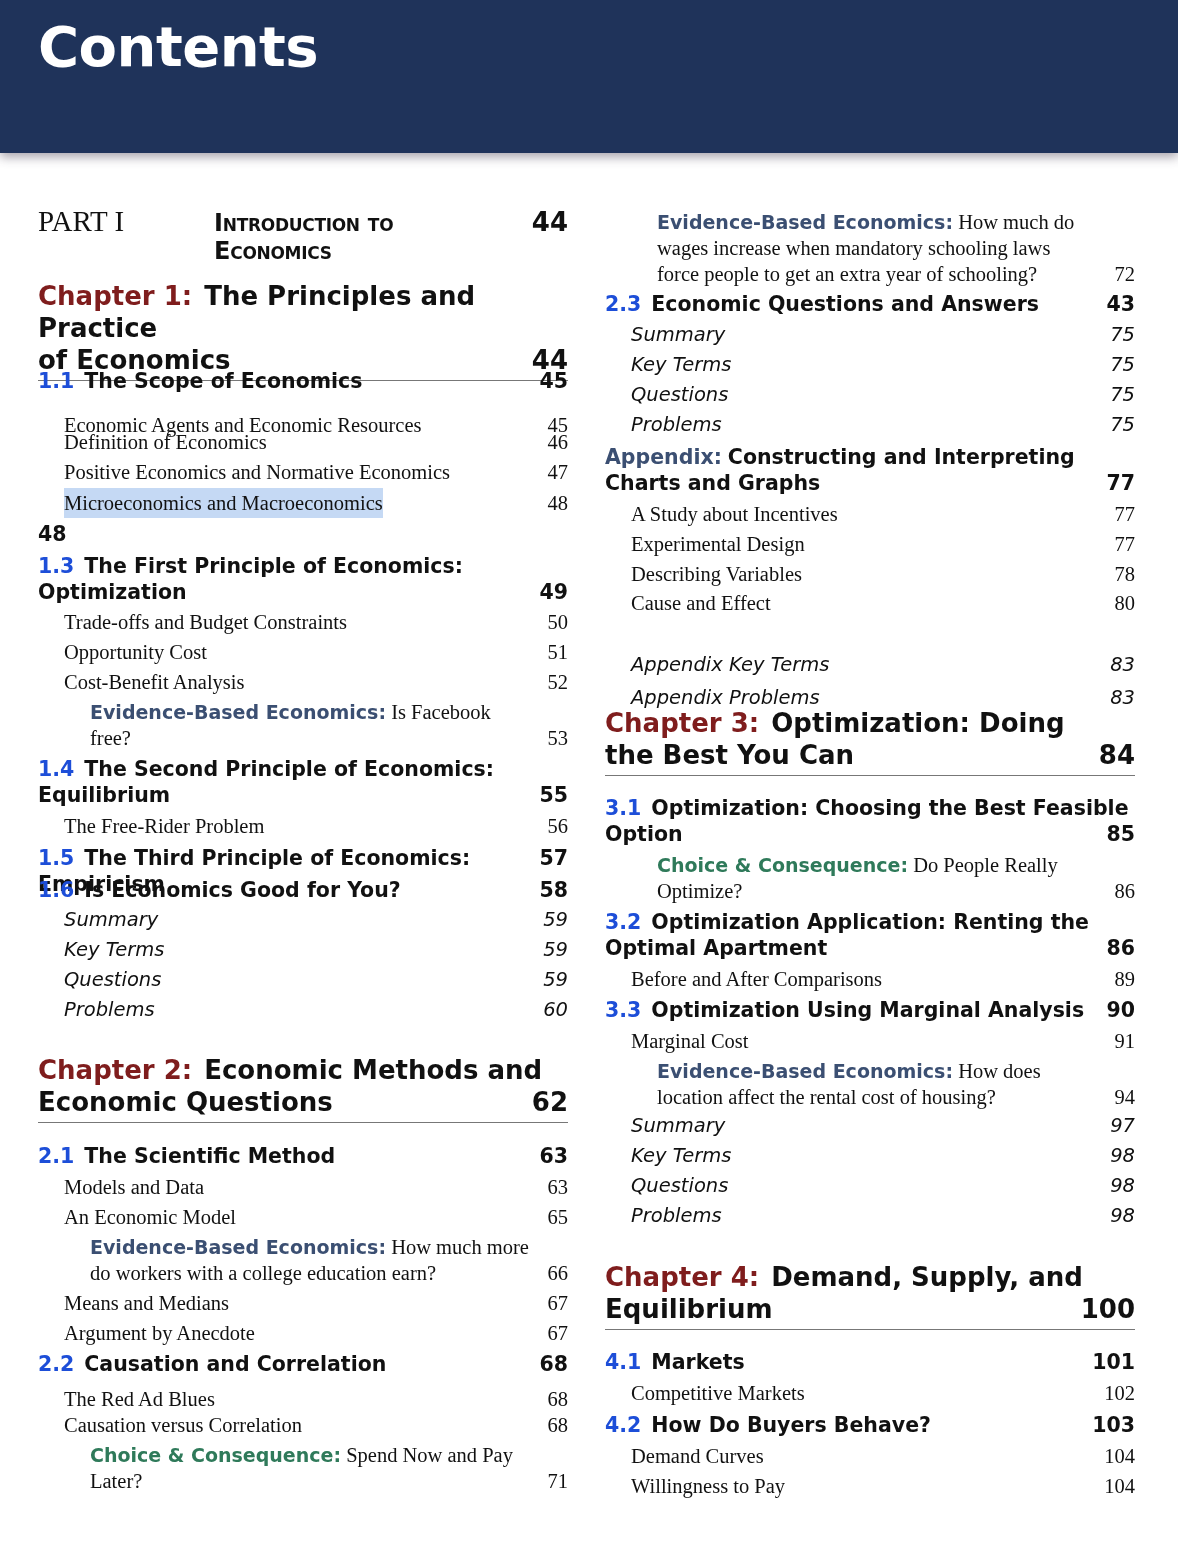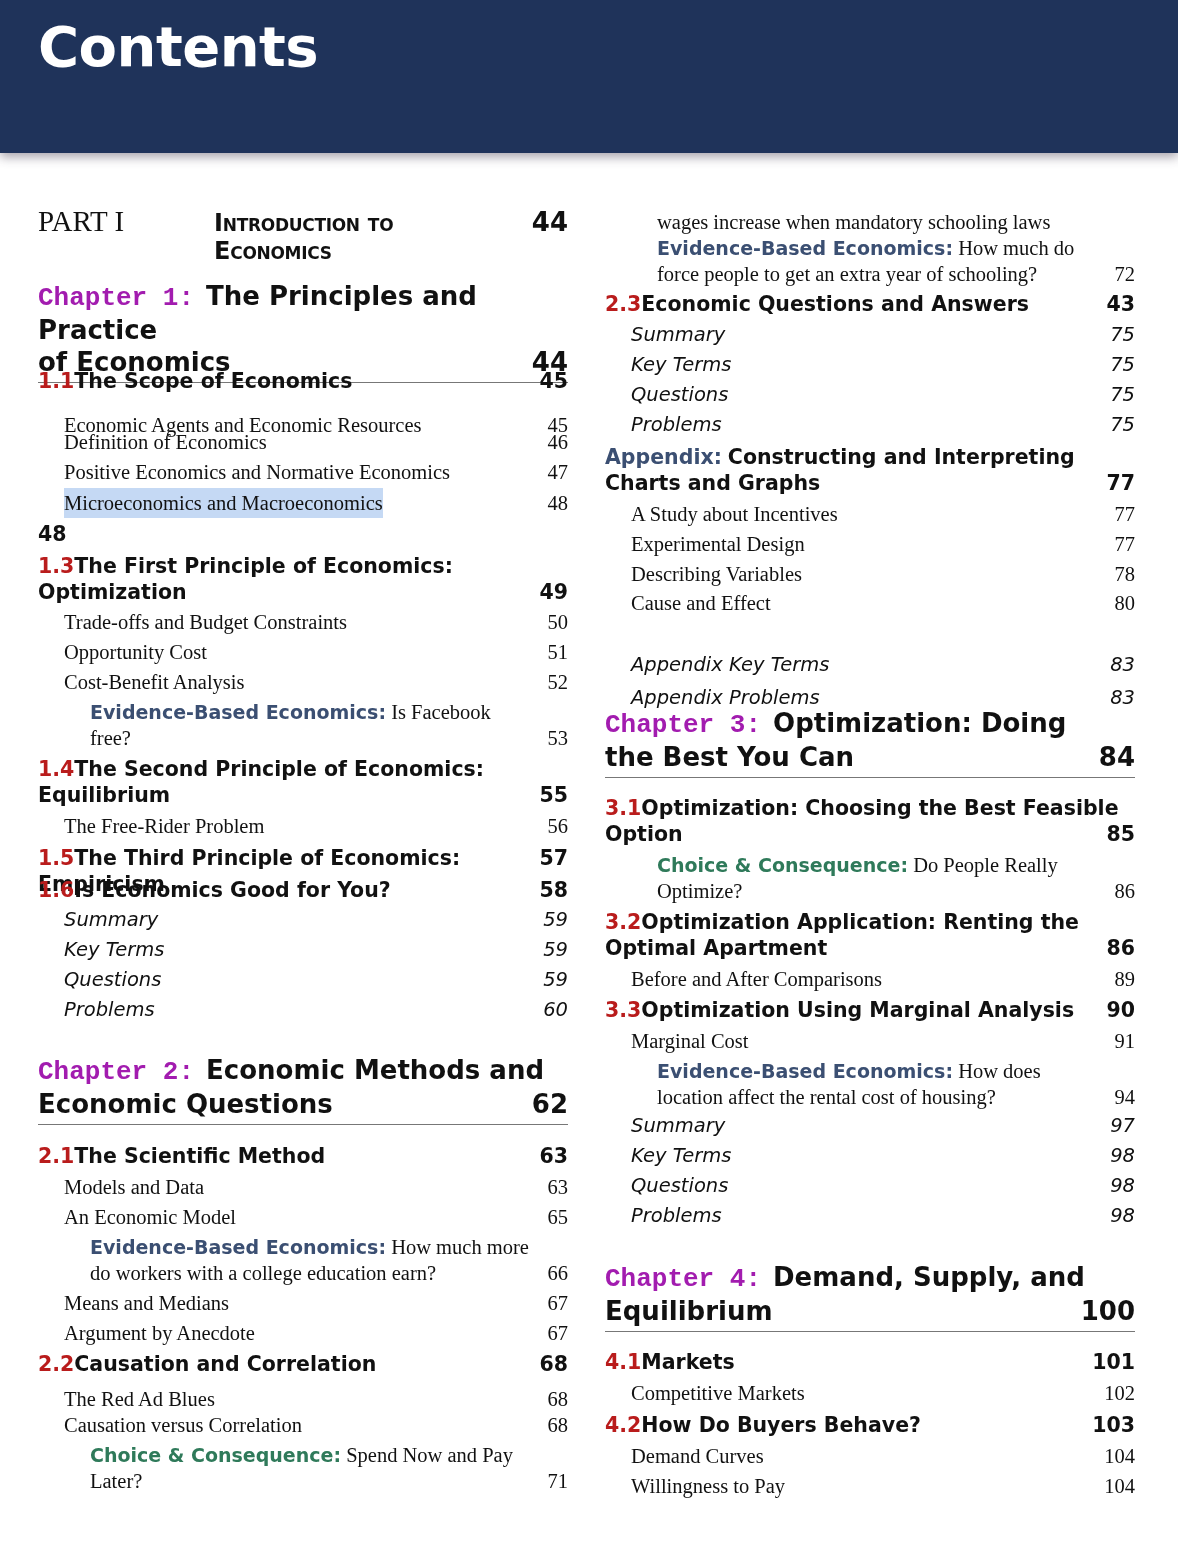--- a/index.html
+++ b/index.html
@@ -27,27 +27,27 @@
     display: flex; align-items: baseline; justify-content: space-between; gap: 46px;
   }
   .part-label { font-family: "Liberation Serif", serif; font-size: 29px; color: #111; }
   .part-title { font-family: "DejaVu Sans", sans-serif; font-weight: bold; font-size: 24px; color: #111; margin-left: 44px; flex: 1; font-variant: small-caps; letter-spacing: -0.3px; }
   .part-page { font-family: "DejaVu Sans", sans-serif; font-weight: bold; font-size: 26px; color: #111; }
 
   .chapter {
     font-family: "DejaVu Sans", sans-serif; font-weight: bold; font-size: 26px; line-height: 32px;
     color: #111; border-bottom: 1.5px solid #777; padding-bottom: 4px;
   }
-  .chapter .ch-num { color: #a21caf; margin-right: 12px; font-family: Liberation Mono, monospace; }
+  .chapter .ch-num { color: #7f1d1d; margin-right: 12px; }
   .chapter .line2 { display: flex; justify-content: space-between; }
 
   .sec {
     font-family: "DejaVu Sans", sans-serif; font-weight: bold; font-size: 20.5px; line-height: 26px; color: #111;
   }
-  .sec .sec-num { color: #b91c1c; }
+  .sec .sec-num { color: #1d4ed8; margin-right: 10px; }
   .sec .flexline { display: flex; justify-content: space-between; }
 
   .sub {
     font-family: "Liberation Serif", serif; font-size: 20.5px; line-height: 30px; color: #111;
     display: flex; justify-content: space-between; padding-left: 26px;
   }
   .ital {
     font-family: "DejaVu Sans", sans-serif; font-style: italic; font-size: 19.5px; line-height: 30px; color: #111;
     display: flex; justify-content: space-between; padding-left: 26px;
   }
@@ -242,22 +242,22 @@
   </div>
   <div class="row sub" style="top:1552px;">
       <span>Experimental Economics and Natural Experiments</span>
       <span class="pg">71</span>
     </div>
 </div>
 
 <div class="col col-right">
 
   <div class="row feature" style="top:209px;">
+    <div><span class="tag-ebe">Evidence-Based Economics:</span> <span>How much do</span></div>
     <div><span>wages increase when mandatory schooling laws</span></div>
-    <div><span class="tag-ebe">Evidence-Based Economics:</span> <span>How much do</span></div>
     <div class="fl">
         <span>force people to get an extra year of schooling?</span>
         <span class="pg">72</span>
       </div>
   </div>
 
   <div class="row sec" style="top:291px;">
     <div class="flexline">
         <span><span class="sec-num">2.3</span><span>Economic Questions and Answers</span></span>
         <span class="pg">43</span>

